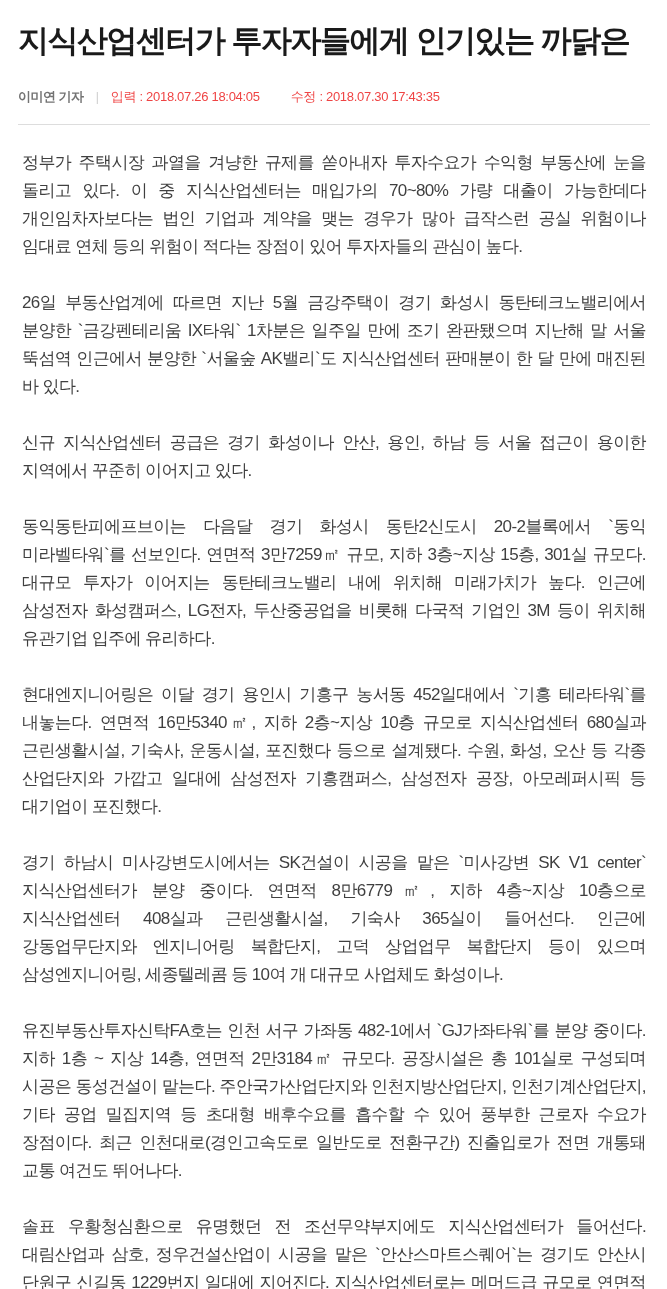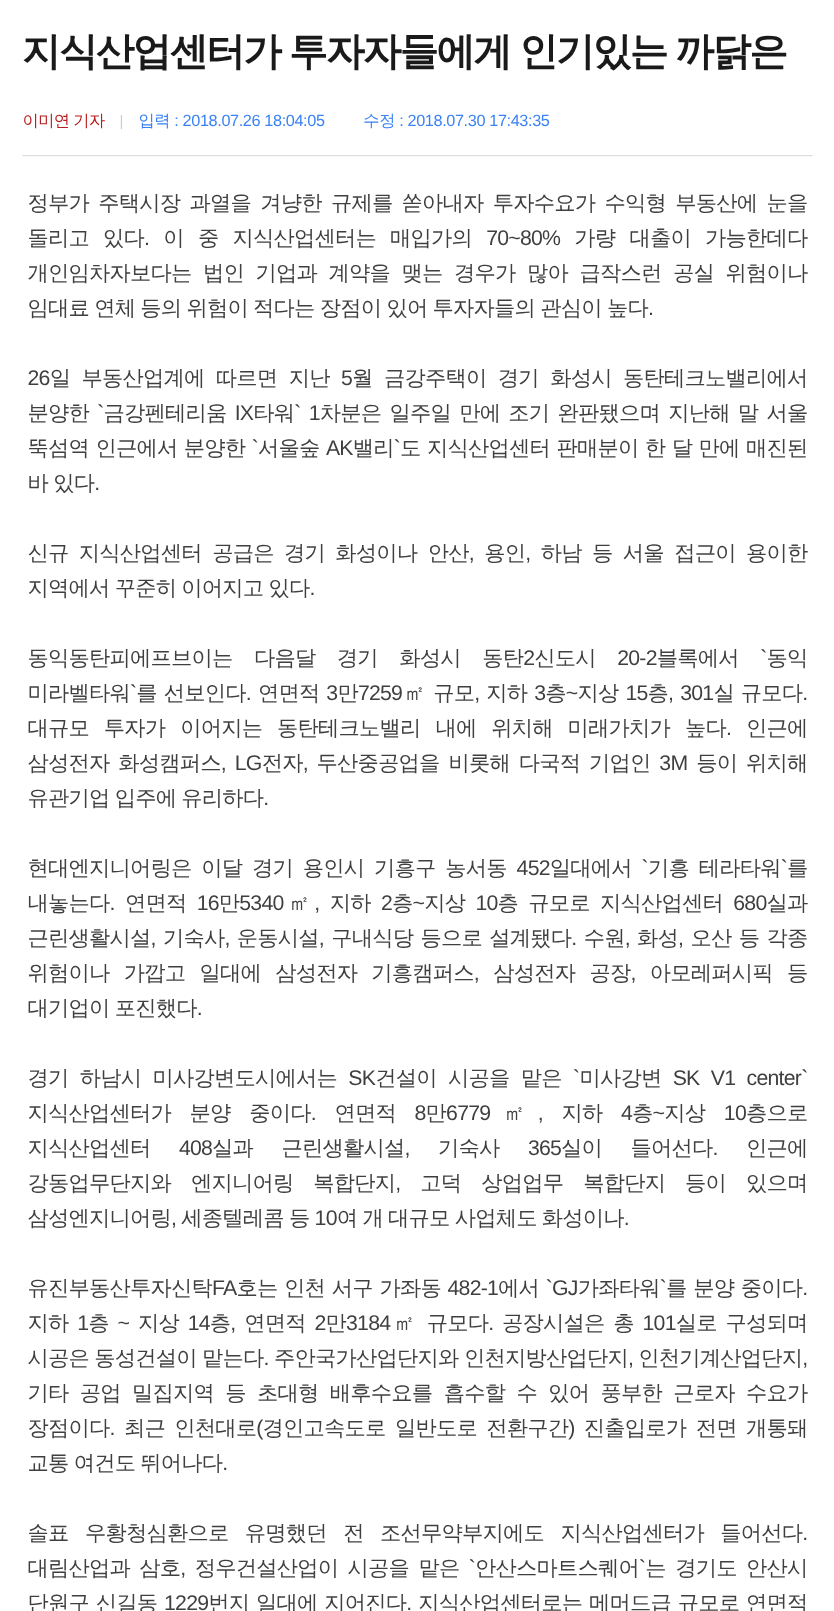--- a/index.html
+++ b/index.html
@@ -23,31 +23,31 @@
   }
   .byline {
     margin-top: 28px;
     font-size: 13px;
     color: #999999;
     display: flex;
     align-items: center;
     white-space: nowrap;
   }
   .byline .author {
-    color: #b91c1c;
-    font-weight: 400;
+    color: #737373;
+    font-weight: 700;
     letter-spacing: -0.5px;
   }
   .byline .divider-bar {
     color: #cccccc;
     margin: 0 12px;
     font-size: 12px;
   }
   .byline .time {
-    color: #3b82f6;
+    color: #ef4444;
     letter-spacing: -0.3px;
   }
   .byline .time + .time {
     margin-left: 31px;
   }
   .rule {
     border: none;
     border-top: 1px solid #dddddd;
     margin-top: 18px;
   }
@@ -78,19 +78,19 @@
     <span class="time">수정 : 2018.07.30 17:43:35</span>
   </div>
 
   <hr class="rule">
 
   <div class="article-body">
       <p>정부가 주택시장 과열을 겨냥한 규제를 쏟아내자 투자수요가 수익형 부동산에 눈을 돌리고 있다. 이 중 지식산업센터는 매입가의 70~80% 가량 대출이 가능한데다 개인임차자보다는 법인 기업과 계약을 맺는 경우가 많아 급작스런 공실 위험이나 임대료 연체 등의 위험이 적다는 장점이 있어 투자자들의 관심이 높다.</p>
       <p>26일 부동산업계에 따르면 지난 5월 금강주택이 경기 화성시 동탄테크노밸리에서 분양한 `금강펜테리움 IX타워` 1차분은 일주일 만에 조기 완판됐으며 지난해 말 서울 뚝섬역 인근에서 분양한 `서울숲 AK밸리`도 지식산업센터 판매분이 한 달 만에 매진된 바 있다.</p>
       <p>신규 지식산업센터 공급은 경기 화성이나 안산, 용인, 하남 등 서울 접근이 용이한 지역에서 꾸준히 이어지고 있다.</p>
       <p>동익동탄피에프브이는 다음달 경기 화성시 동탄2신도시 20-2블록에서 `동익 미라벨타워`를 선보인다. 연면적 3만7259㎡ 규모, 지하 3층~지상 15층, 301실 규모다. 대규모 투자가 이어지는 동탄테크노밸리 내에 위치해 미래가치가 높다. 인근에 삼성전자 화성캠퍼스, LG전자, 두산중공업을 비롯해 다국적 기업인 3M 등이 위치해 유관기업 입주에 유리하다.</p>
-      <p>현대엔지니어링은 이달 경기 용인시 기흥구 농서동 452일대에서 `기흥 테라타워`를 내놓는다. 연면적 16만5340㎡, 지하 2층~지상 10층 규모로 지식산업센터 680실과 근린생활시설, 기숙사, 운동시설, 구내식당 등으로 설계됐다. 수원, 화성, 오산 등 각종 위험이나 가깝고 일대에 삼성전자 기흥캠퍼스, 삼성전자 공장, 아모레퍼시픽 등 대기업이 포진했다.</p>
+      <p>현대엔지니어링은 이달 경기 용인시 기흥구 농서동 452일대에서 `기흥 테라타워`를 내놓는다. 연면적 16만5340㎡, 지하 2층~지상 10층 규모로 지식산업센터 680실과 근린생활시설, 기숙사, 운동시설, 포진했다 등으로 설계됐다. 수원, 화성, 오산 등 각종 산업단지와 가깝고 일대에 삼성전자 기흥캠퍼스, 삼성전자 공장, 아모레퍼시픽 등 대기업이 포진했다.</p>
       <p>경기 하남시 미사강변도시에서는 SK건설이 시공을 맡은 `미사강변 SK V1 center` 지식산업센터가 분양 중이다. 연면적 8만6779㎡, 지하 4층~지상 10층으로 지식산업센터 408실과 근린생활시설, 기숙사 365실이 들어선다. 인근에 강동업무단지와 엔지니어링 복합단지, 고덕 상업업무 복합단지 등이 있으며 삼성엔지니어링, 세종텔레콤 등 10여 개 대규모 사업체도 화성이나.</p>
       <p>유진부동산투자신탁FA호는 인천 서구 가좌동 482-1에서 `GJ가좌타워`를 분양 중이다. 지하 1층 ~ 지상 14층, 연면적 2만3184㎡ 규모다. 공장시설은 총 101실로 구성되며 시공은 동성건설이 맡는다. 주안국가산업단지와 인천지방산업단지, 인천기계산업단지, 기타 공업 밀집지역 등 초대형 배후수요를 흡수할 수 있어 풍부한 근로자 수요가 장점이다. 최근 인천대로(경인고속도로 일반도로 전환구간) 진출입로가 전면 개통돼 교통 여건도 뛰어나다.</p>
       <p>솔표 우황청심환으로 유명했던 전 조선무약부지에도 지식산업센터가 들어선다. 대림산업과 삼호, 정우건설산업이 시공을 맡은 `안산스마트스퀘어`는 경기도 안산시 단원구 신길동 1229번지 일대에 지어진다. 지식산업센터로는 메머드급 규모로 연면적 19만4381㎡, 지하 1층~지상 13층 규모에 지식산업센터 887실과 근린생활시설, 전문공구 유통상가 등으로 구성됐다.</p>
     </div>
 
 </div>
 
 </body></html>

